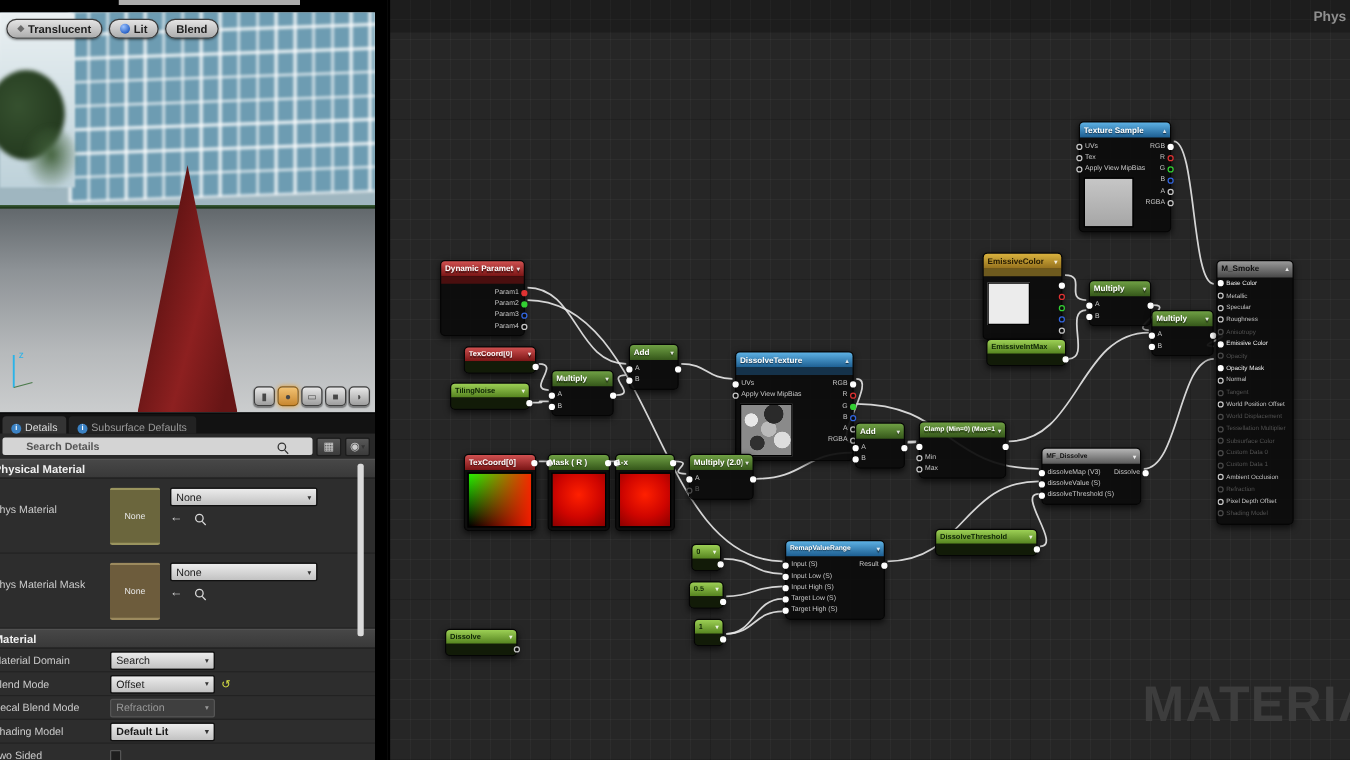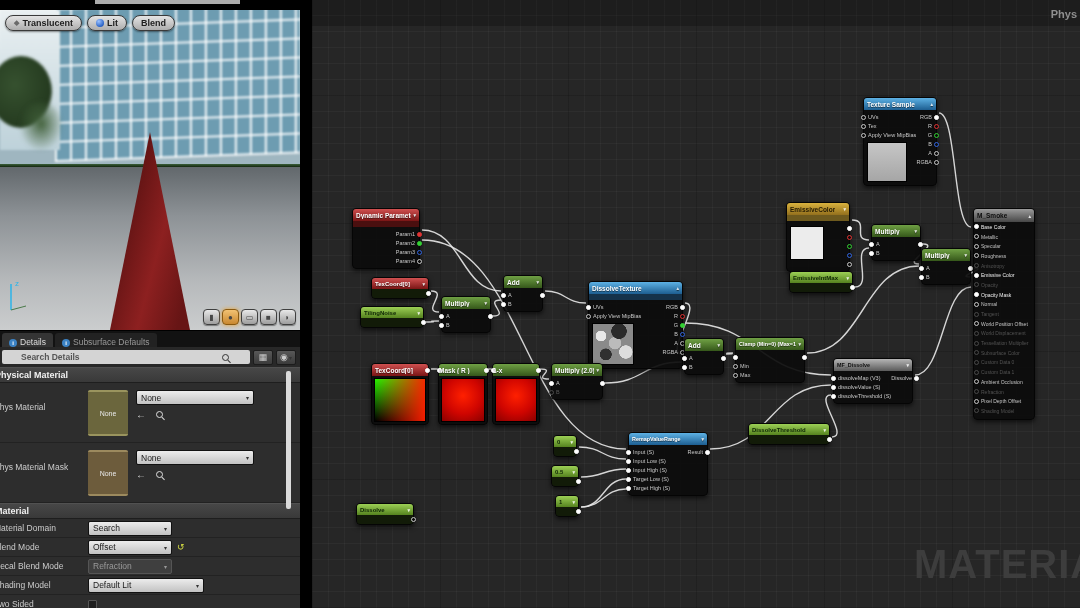--- a/index.html
+++ b/index.html
@@ -291,21 +291,21 @@
       </div>
       <div class="prowd">
         <span class="plabel">Decal Blend Mode</span>
         <div class="dd disabled" style="width: 84px;">
           <span>Refraction</span>
           <span class="ddarrow">▾</span>
         </div>
       </div>
       <div class="prowd">
         <span class="plabel">Shading Model</span>
-        <div class="dd" style="width: 116px;">
+        <div class="dd" style="width: 84px; font-weight: bold;">
           <span>Default Lit</span>
           <span class="ddarrow">▾</span>
         </div>
       </div>
       <div class="prowd">
         <span class="plabel">Two Sided</span>
         <div class="checkbox"></div>
       </div>
     </div>
   <div class="dscroll"></div>

